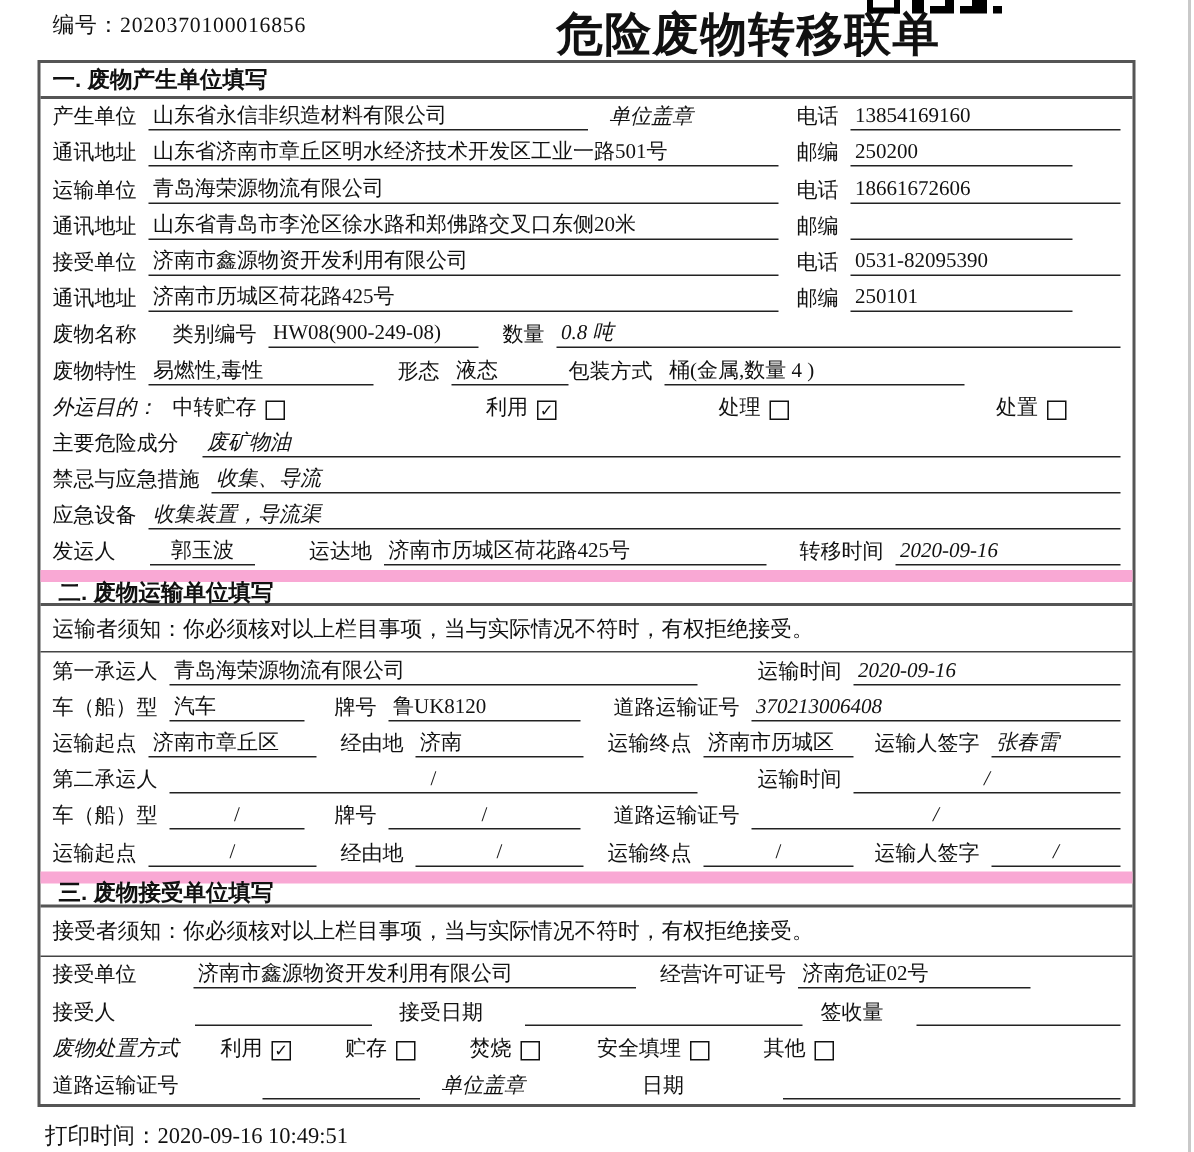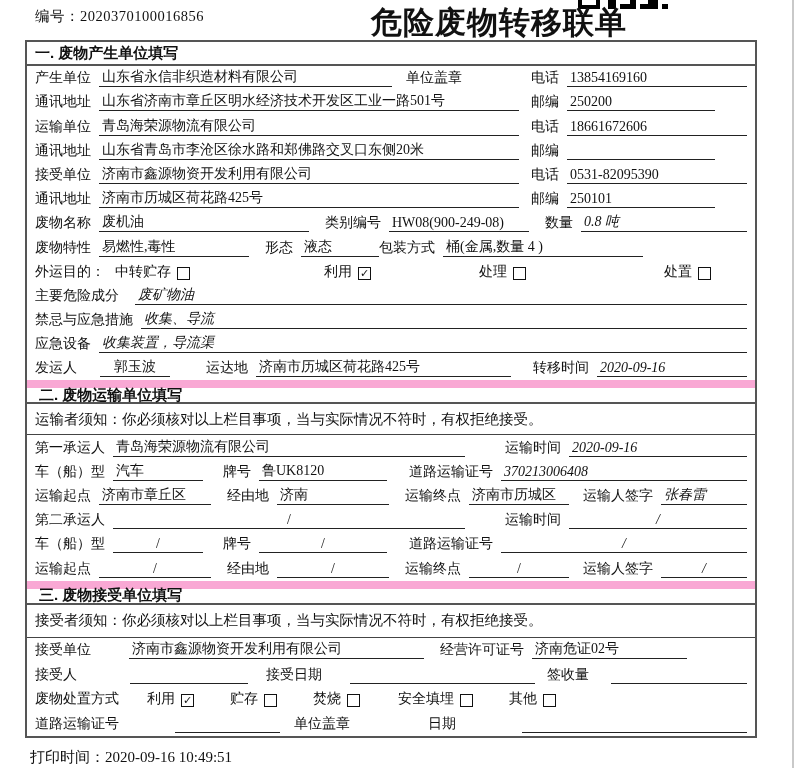--- a/index.html
+++ b/index.html
@@ -21,21 +21,21 @@
            border-bottom:2px solid #555; }
   .sec-h.mid { border-top:8px solid #f9a8d4;padding-left:12px; }
 
   .notice { height:31px; display:flex; align-items:center; padding-left:8px; font-size:14.5px;
             border-bottom:1px solid #444; }
 
   .frow { height:24.2px; display:flex; align-items:flex-end; padding:0 8px 3px 8px; font-size:14px; }
   .s3row { height:24.6px; }
 
   .lbl { white-space:nowrap; margin-right:8px; }
-  .plain { white-space:nowrap; }
+  .plain { white-space:nowrap;font-style:italic; }
   .u { border-bottom:1px solid #222; min-height:16px; white-space:nowrap; padding:0 3px;
        overflow:hidden; }
   .u.c { text-align:center; }
   .u.fill { flex:1;font-style:italic; }
   .rg { margin-left:auto; display:flex; align-items:flex-end; }
 
   .opt { display:flex; align-items:flex-end; white-space:nowrap; }
   .cb { width:13px; height:13px; border:1.5px solid #111; margin-left:6px; margin-bottom:1px;
         display:inline-flex; align-items:center; justify-content:center;
         font-family:"DejaVu Sans",sans-serif; font-size:11px; line-height:1; }
@@ -119,21 +119,20 @@
     <span class="lbl">通讯地址</span>
     <span class="u" style="width:420px">济南市历城区荷花路425号</span>
     <span class="rg">
       <span class="lbl">邮编</span>
       <span class="u" style="width:148px;margin-right:32px">250101</span>
     </span>
   </div>
 
   <div class="frow">
     <span class="lbl">废物名称</span>
-    <span class="u" style="width:210px">废机油</span>
     <span class="lbl" style="margin-left:16px">类别编号</span>
     <span class="u" style="width:140px">HW08(900-249-08)</span>
     <span class="lbl" style="margin-left:16px">数量</span>
     <span class="u fill">0.8 吨</span>
   </div>
 
   <div class="frow">
     <span class="lbl">废物特性</span>
     <span class="u" style="width:150px">易燃性,毒性</span>
     <span class="lbl" style="margin-left:16px">形态</span>

